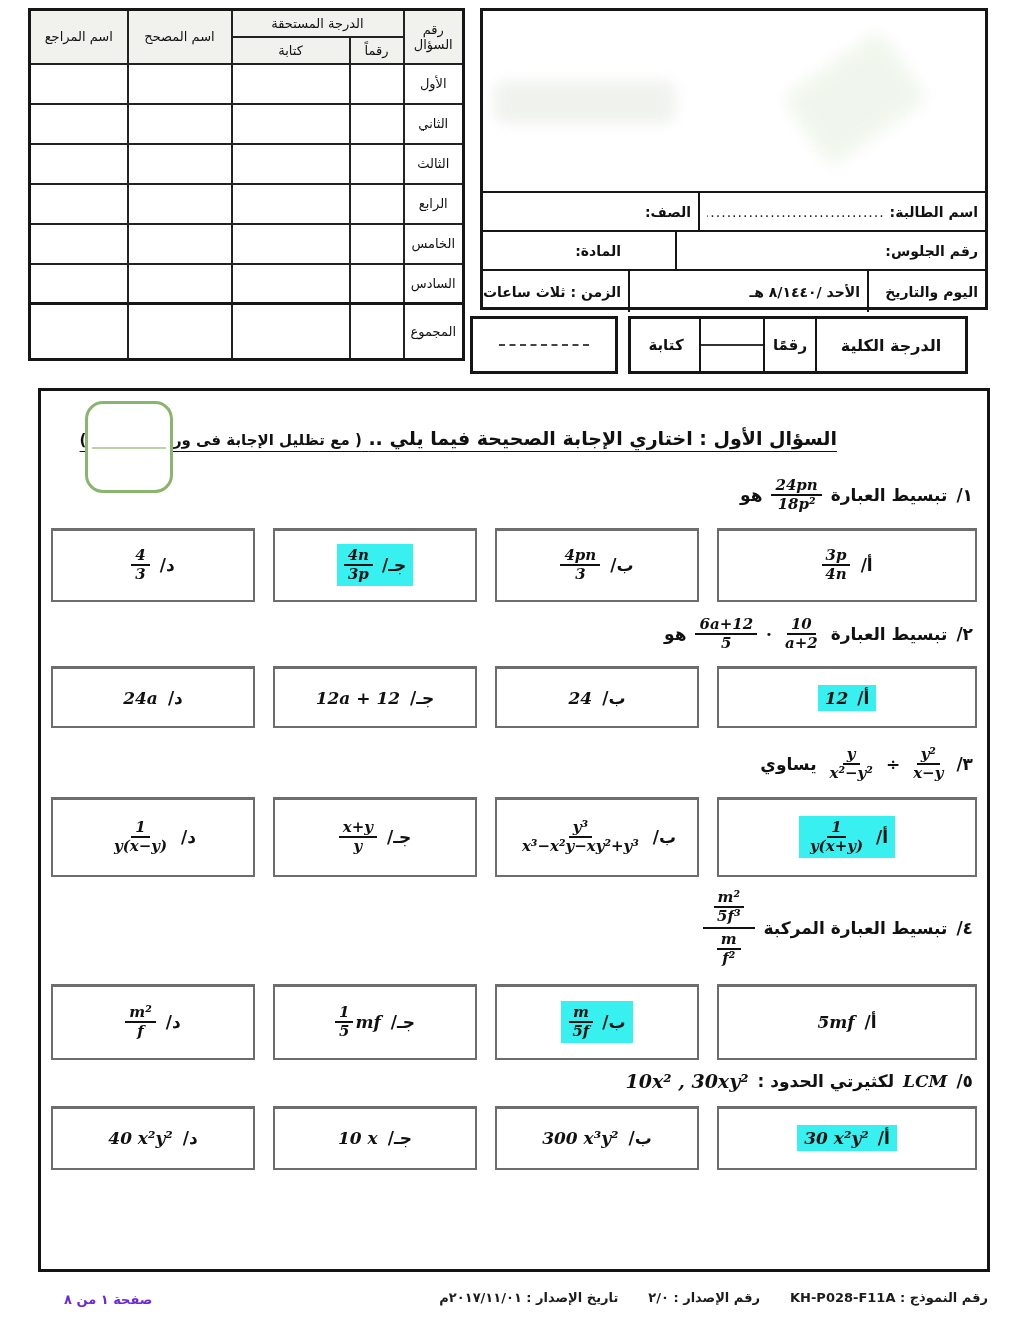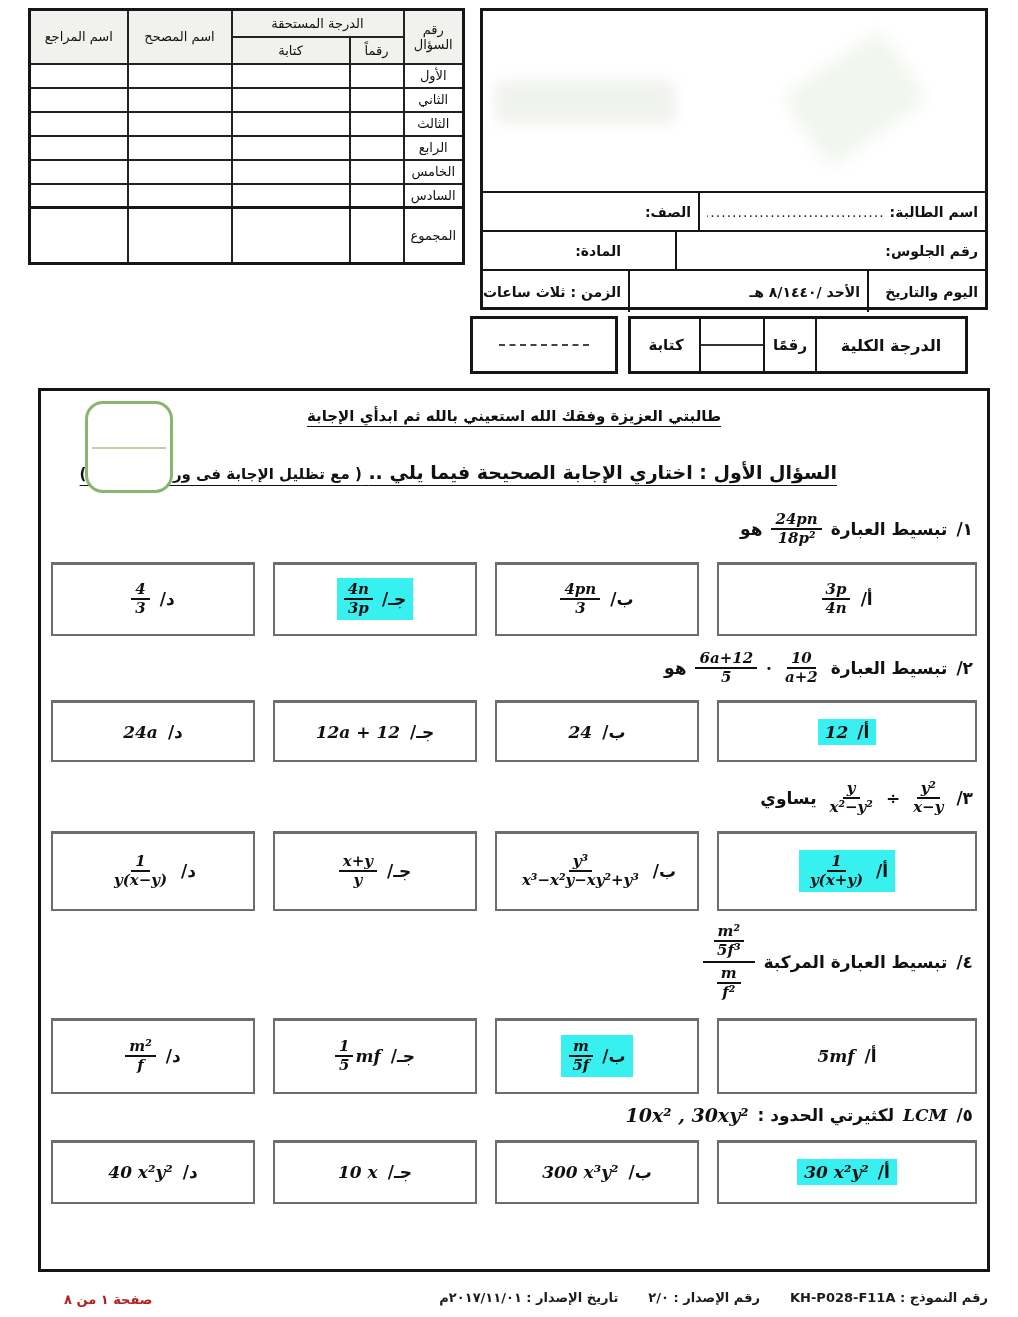--- a/index.html
+++ b/index.html
@@ -12,21 +12,21 @@
   }
 
   
   .gtable {
     position:absolute; left:28px; top:8px; width:434px;
     border-collapse:collapse; table-layout:fixed;
     border:3px solid #161616;
   }
   .gtable th, .gtable td { border:2px solid #222; font-size:13px; font-weight:normal; text-align:center; vertical-align:middle; }
   .gtable thead th { background:#f1f1ee; height:27px; }
-  .gtable tbody td { height:24px; background:#fff; }
+  .gtable tbody td { height:40px; background:#fff; }
   .gtable .qcol { width:60px; }
   .gtable .ncol { width:54px; }
   .gtable .wcol { width:118px; }
   .gtable .ccol { width:104px; }
   .gtable .rcol { width:98px; }
   .gtable tr.total-row td { height:56px; border-top:3px solid #161616; }
 
   
   .info-box {
     position:absolute; left:480px; top:8px; width:508px; height:302px;
@@ -106,21 +106,21 @@
   .r2 .choice { height:62px; }
   .r3 .choice { height:80px; }
   .r4 .choice { height:76px; }
   .r5 .choice { height:64px; }
   .clabel { font-weight:bold; }
   .hl { background:#38f0f0; padding:3px 7px; display:inline-flex; align-items:center; gap:9px; }
 
   
   .footer-right { position:absolute; top:1290px; right:30px; display:flex; gap:30px;
     font-size:13px; font-weight:bold; color:#1c1c1c; }
-  .footer-left { position:absolute; top:1292px; left:64px; font-size:13px; font-weight:bold; color:#b91c1c; }
+  .footer-left { position:absolute; top:1292px; left:64px; font-size:13px; font-weight:bold; color:#6d28d9; }
 </style>
 </head>
 <body>
 
 <div class="page">
 
   <table class="gtable">
     <colgroup>
         <col class="qcol">
         <col class="ncol">
@@ -240,21 +240,20 @@
     <div class="ts-dashbox">
       <div class="dashline"></div>
     </div>
   </div>
 
   <div class="body-box">
     <div class="stamp">
         <div class="sline"></div>
       </div>
 
-    <div class="greeting">طالبتي العزيزة وفقك الله استعيني بالله ثم ابدأي الإجابة</div>
 
     <div class="section-title">
       <span>السؤال الأول : اختاري الإجابة الصحيحة فيما يلي ..</span>
       <span class="note">( مع تظليل الإجابة فى ورقة التظليل )</span>
     </div>
 
     <div class="qline q1line">
       <span>١/</span>
       <span>تبسيط العبارة</span>
       <span class="frac">

